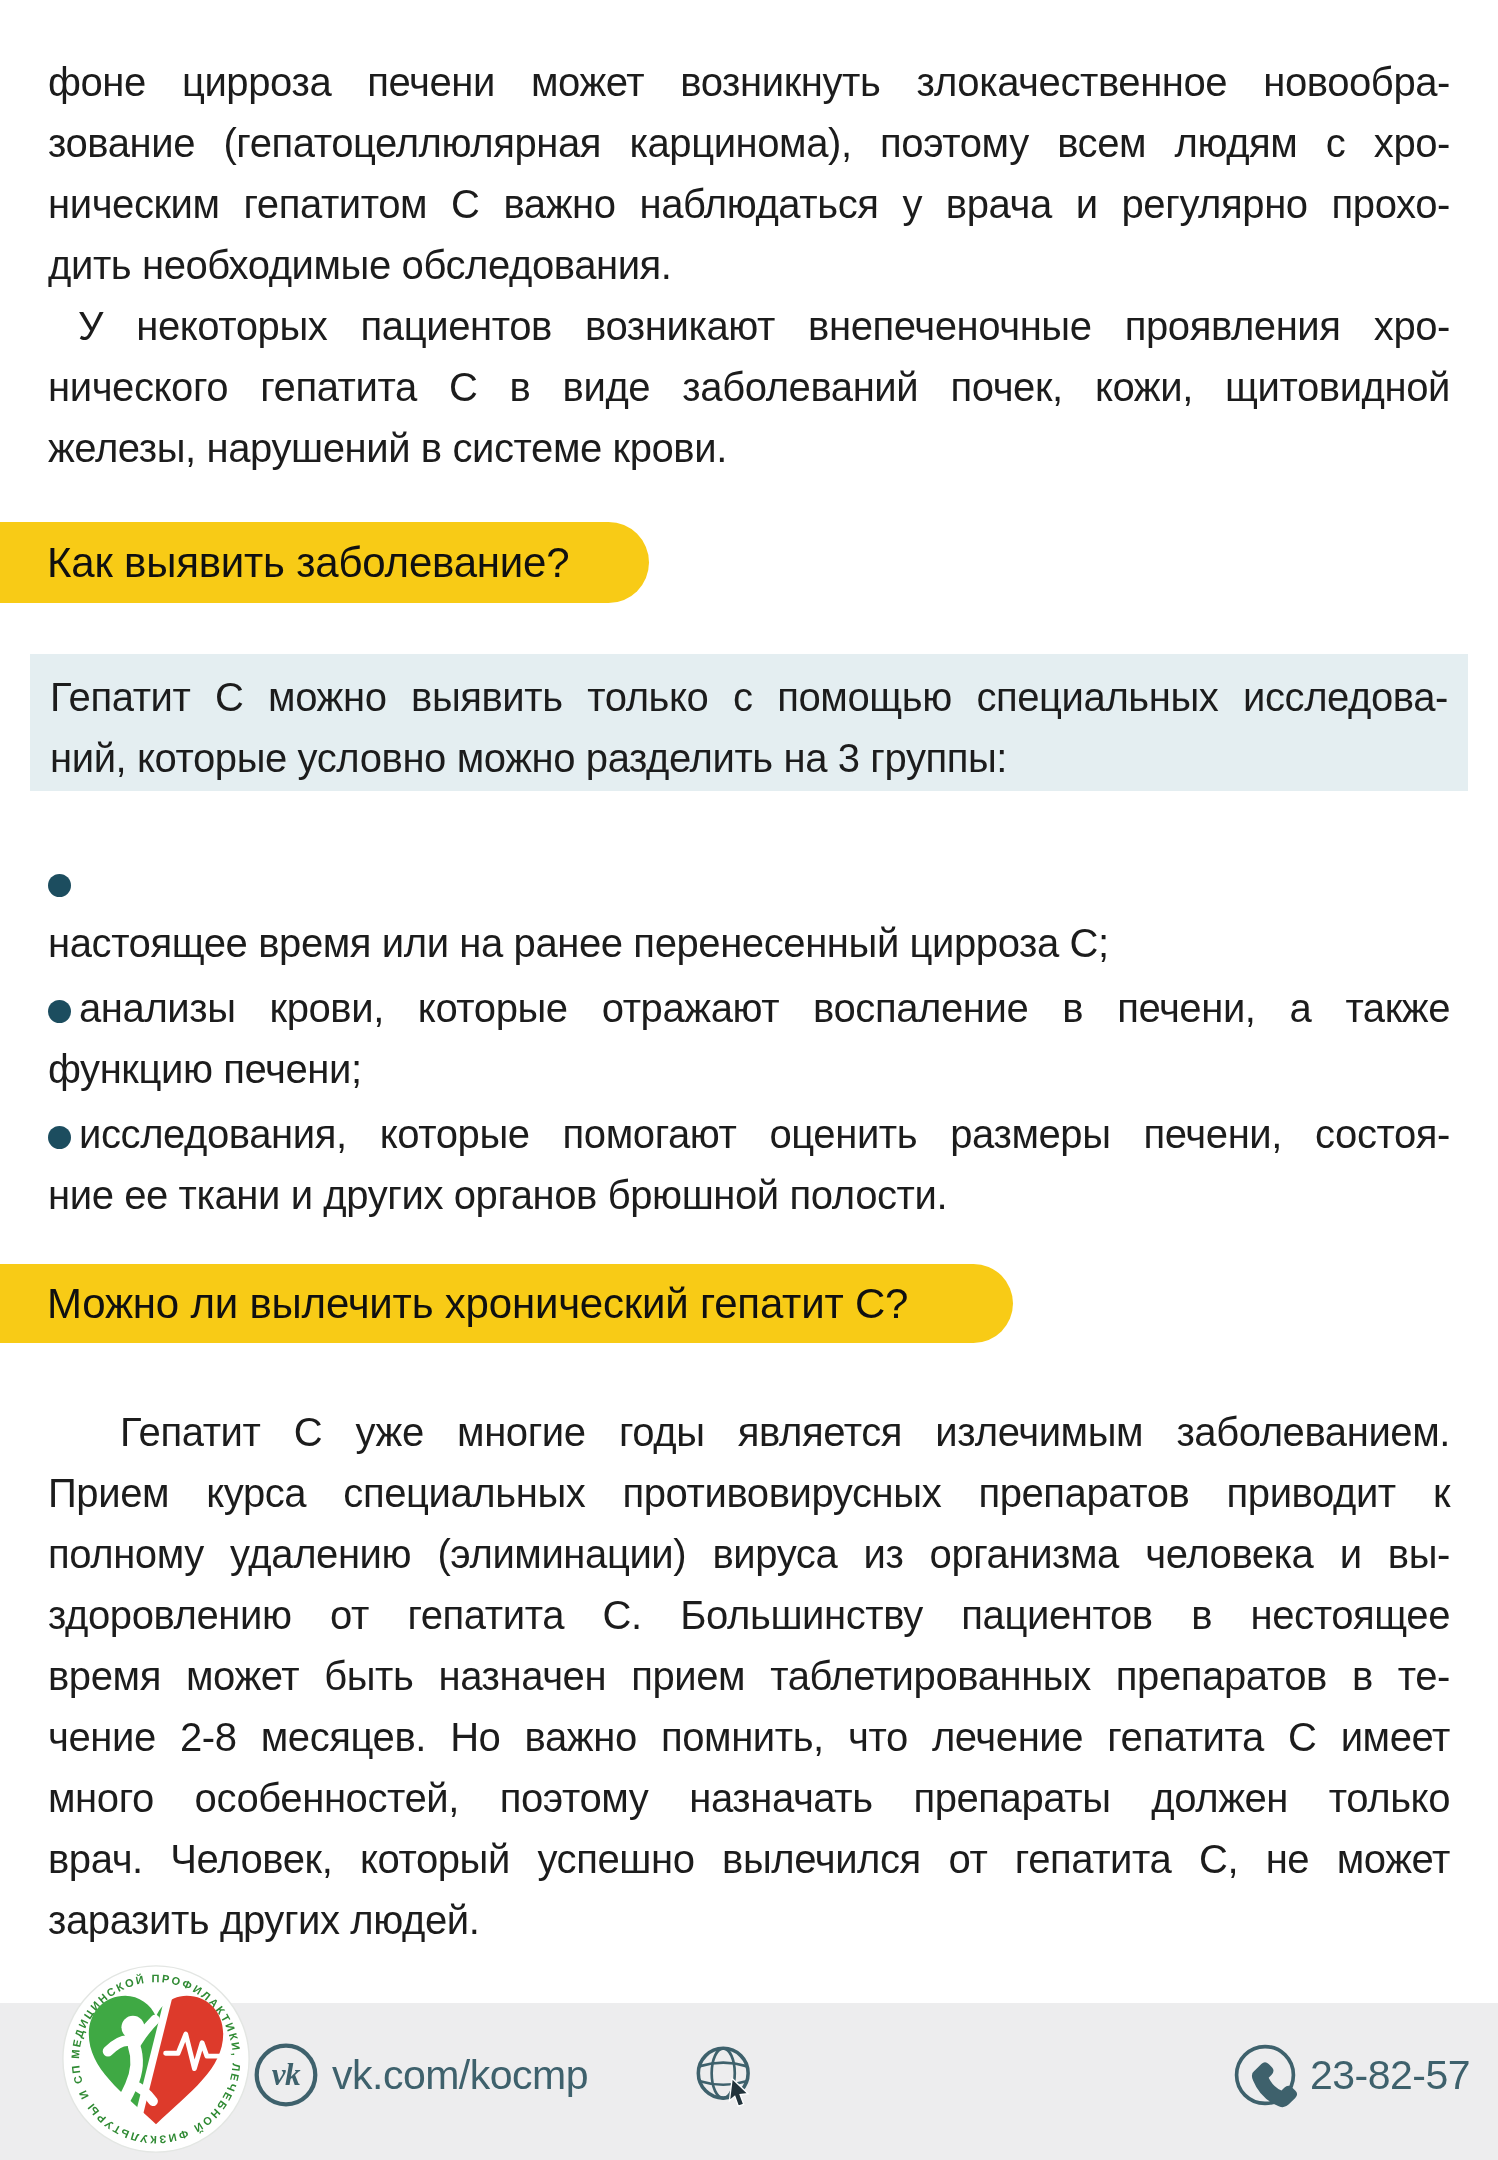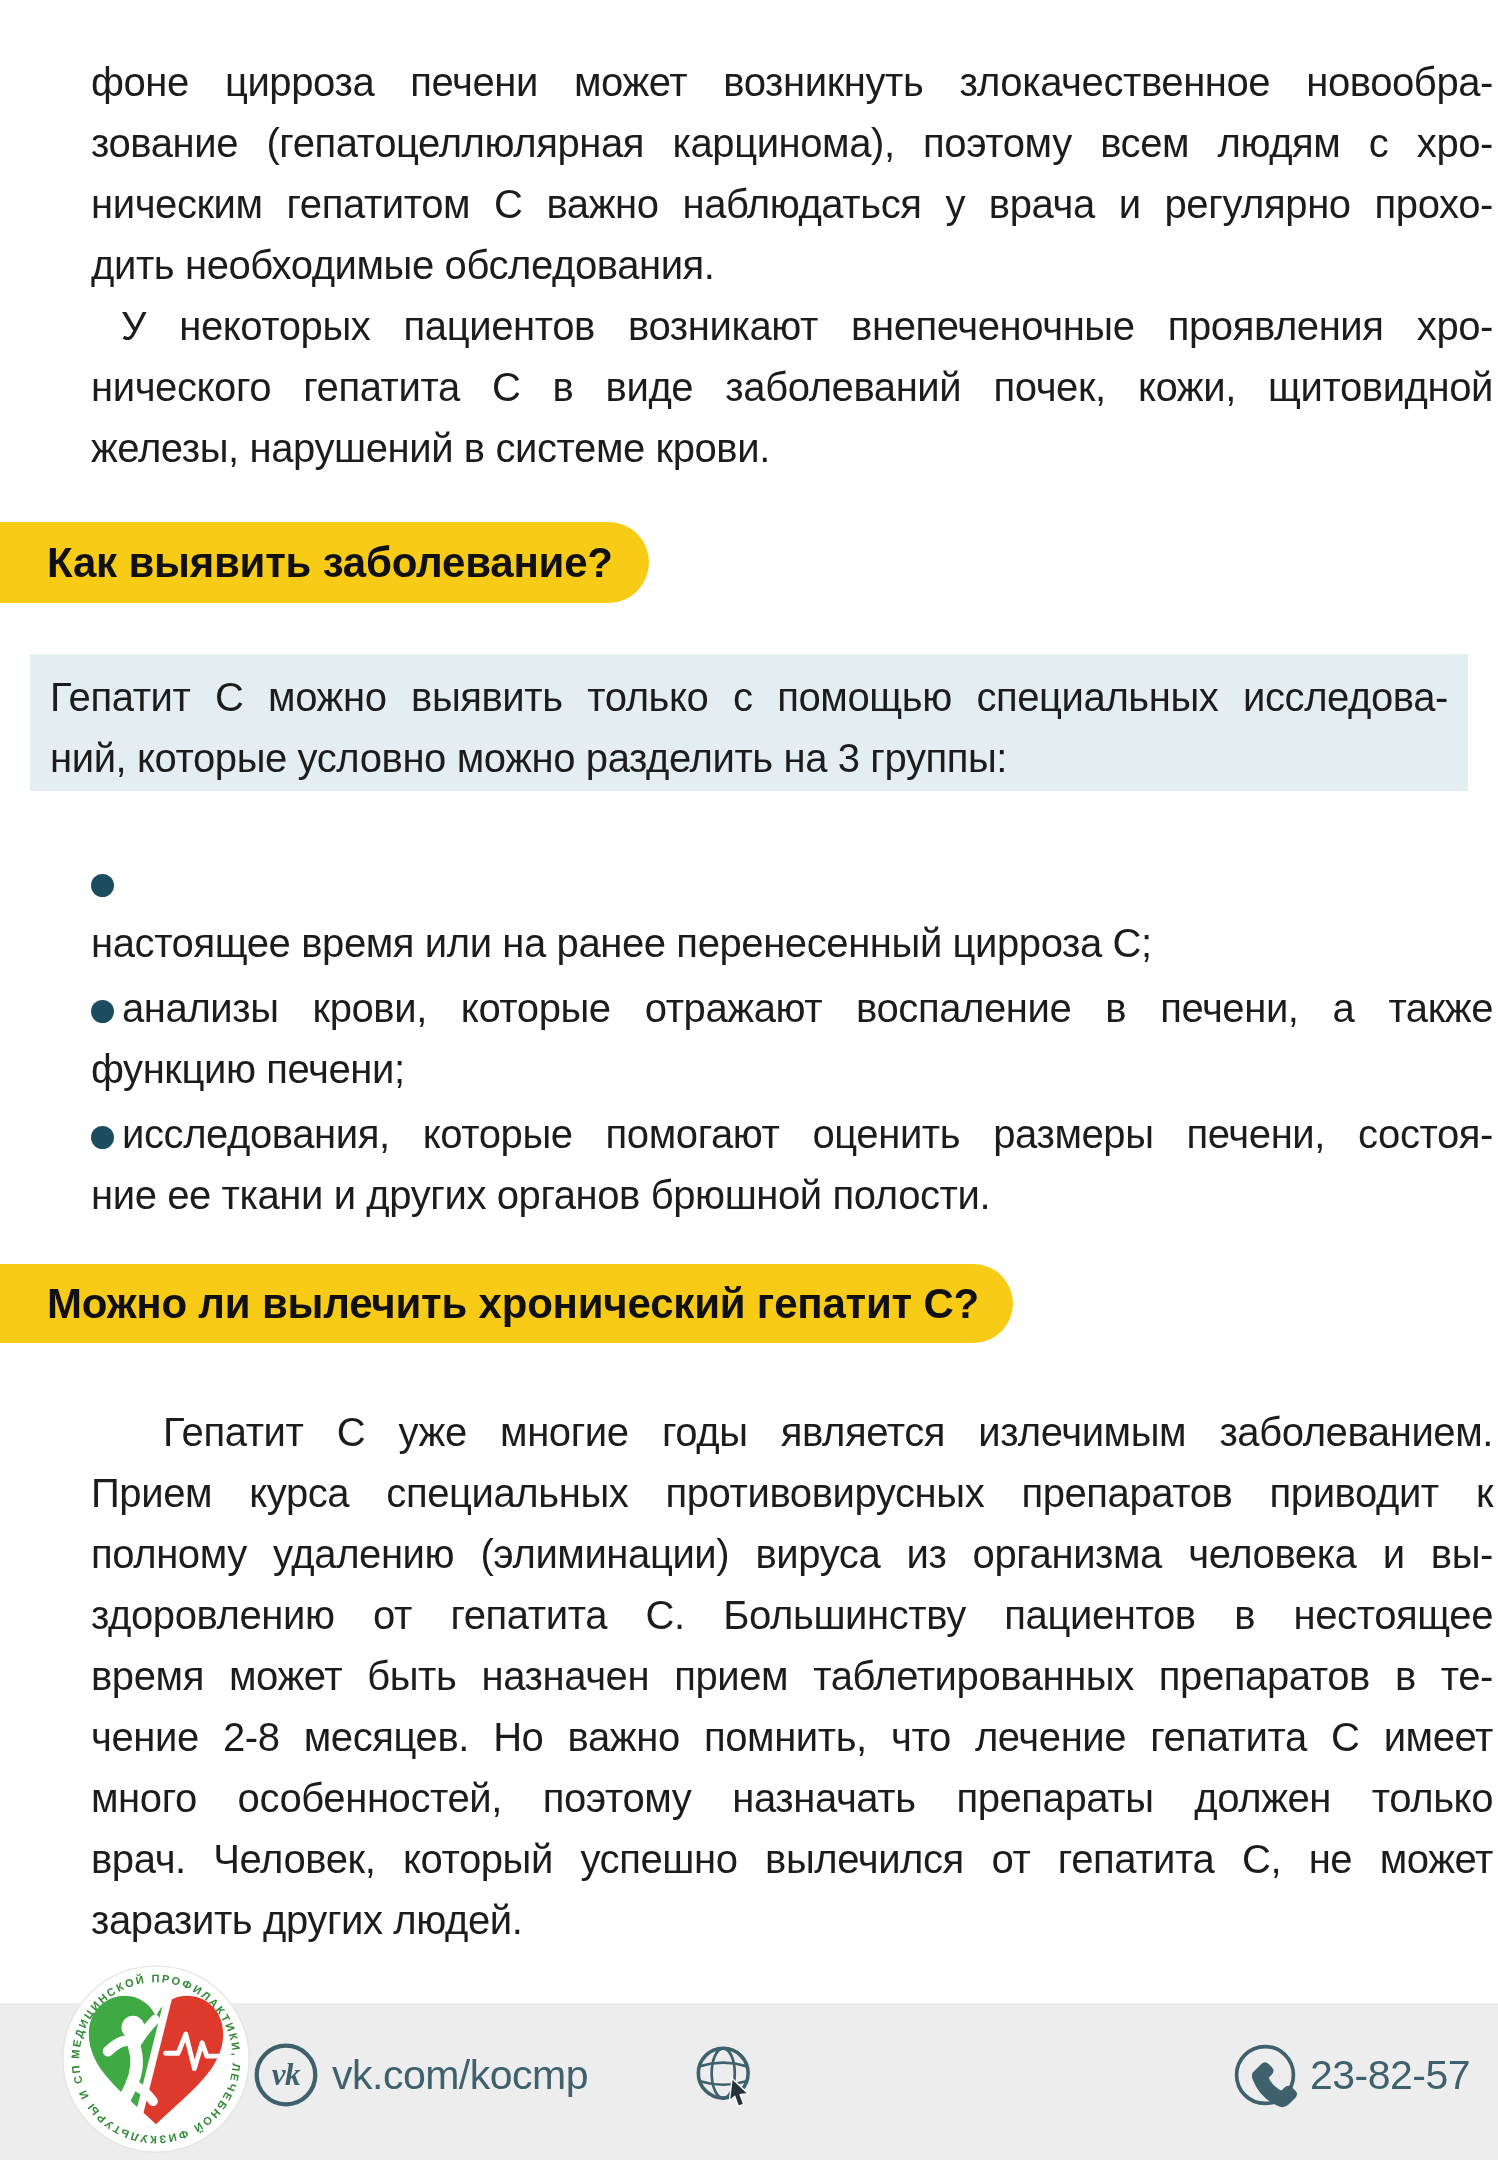--- a/index.html
+++ b/index.html
@@ -2,30 +2,30 @@
 <html style="--page_bg: #ffffff; --text: #1c1c1c; --yellow: #f8cb16; --highlight: #e4eef1; --bullet: #1c4d5f; --footer_bg: #ededee; --footer_fg: #3e616c; --logo_green: #3fa944; --logo_ring_green: #2f8a33; --logo_red: #dd3a2b;"><head>
 <meta charset="utf-8">
 <style>
   html,body{margin:0;padding:0;background:#888;}
   .page{
     position:relative;width:1498px;height:2160px;margin:0 auto;
     background:var(--page_bg);color:var(--text);
     font-family:"Liberation Sans","DejaVu Sans",sans-serif;
     overflow:hidden;
   }
-  .flow{position:absolute;left:48px;width:1402px;font-size:40px;line-height:61px;letter-spacing:-0.4px;margin-left:43px;}
+  .flow{position:absolute;left:48px;width:1402px;font-size:40px;line-height:61px;letter-spacing:-0.4px;}
   .ln{min-height:61px;}
   .j{text-align:justify;text-align-last:justify;}
   .ind-s{text-indent:30px;}
   .ind-l{text-indent:72px;}
   .pill{
     position:absolute;left:0;background:var(--yellow);
     border-radius:0 44px 44px 0;
     display:flex;align-items:center;padding-left:47px;box-sizing:border-box;
-    font-weight:bold;font-size:42px;letter-spacing:-0.2px;color:#101010;
+    font-weight:normal;font-size:42px;letter-spacing:-0.2px;color:#101010;
   }
   .hl-block{
     position:absolute;left:30px;top:654px;width:1438px;height:137px;
     background:var(--highlight);box-sizing:border-box;
     padding:13px 20px 0 20px;
     font-size:40px;line-height:61px;letter-spacing:-0.4px;
   }
   .bullet-item{margin-bottom:4px;}
   .dot{
     display:inline-block;width:23px;height:23px;border-radius:50%;

